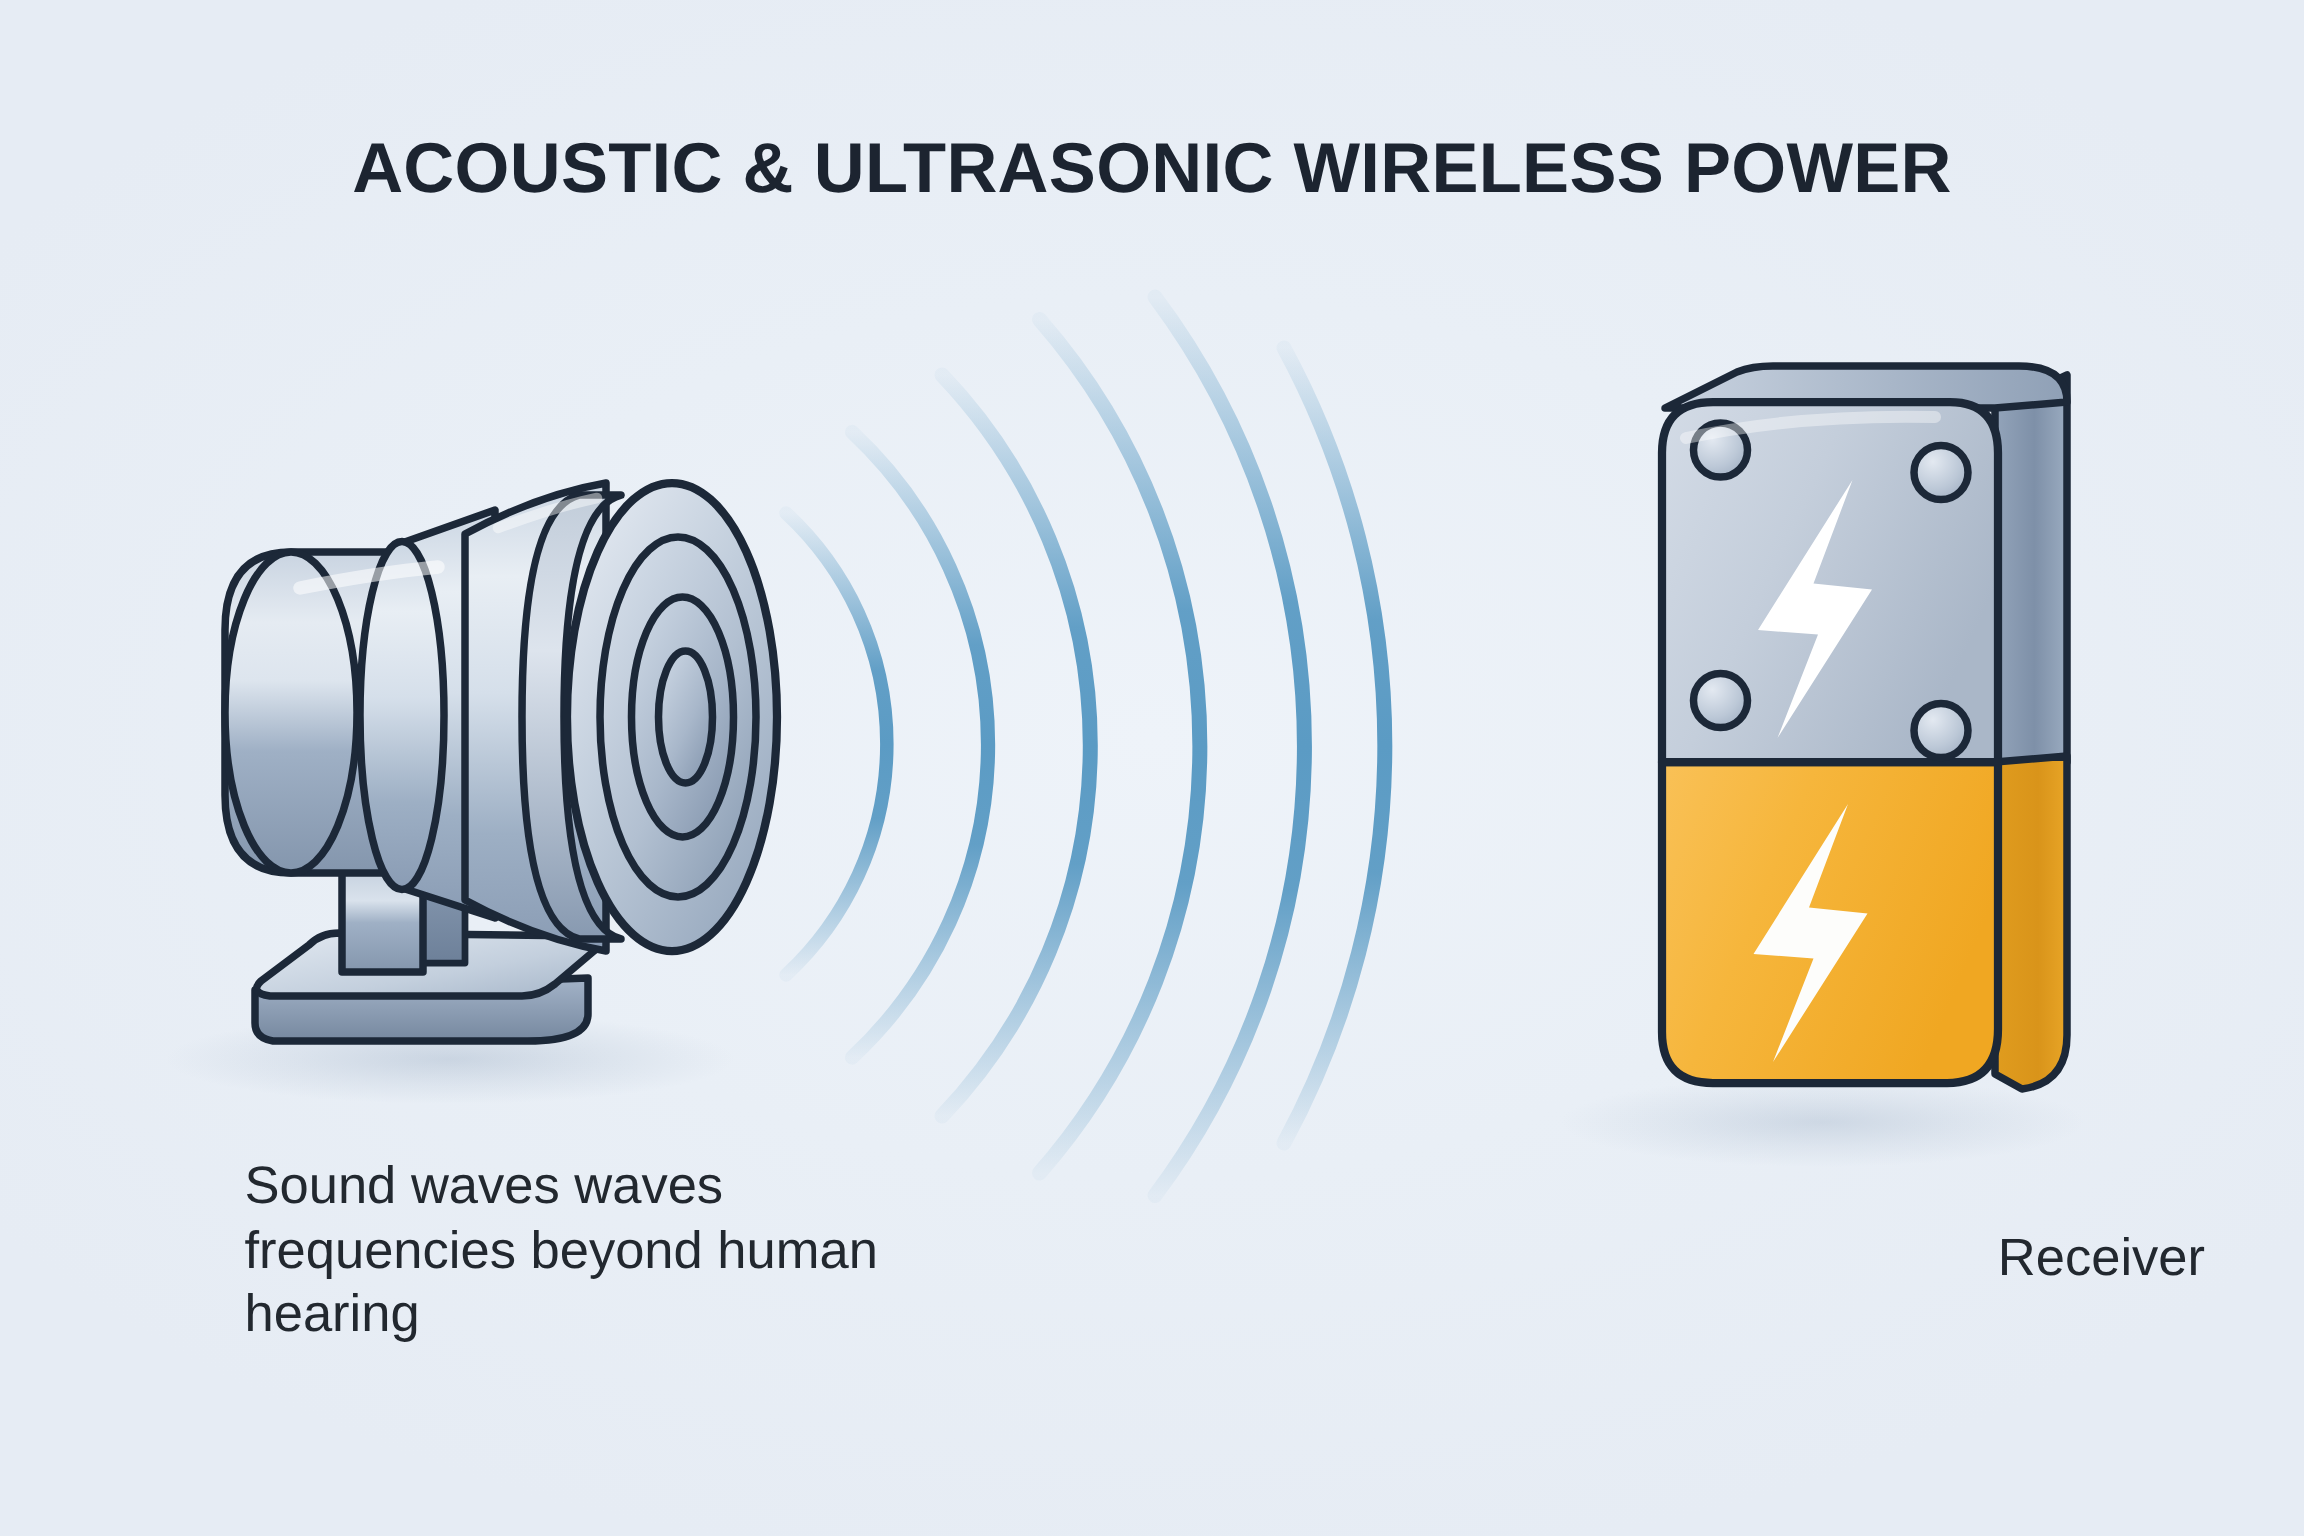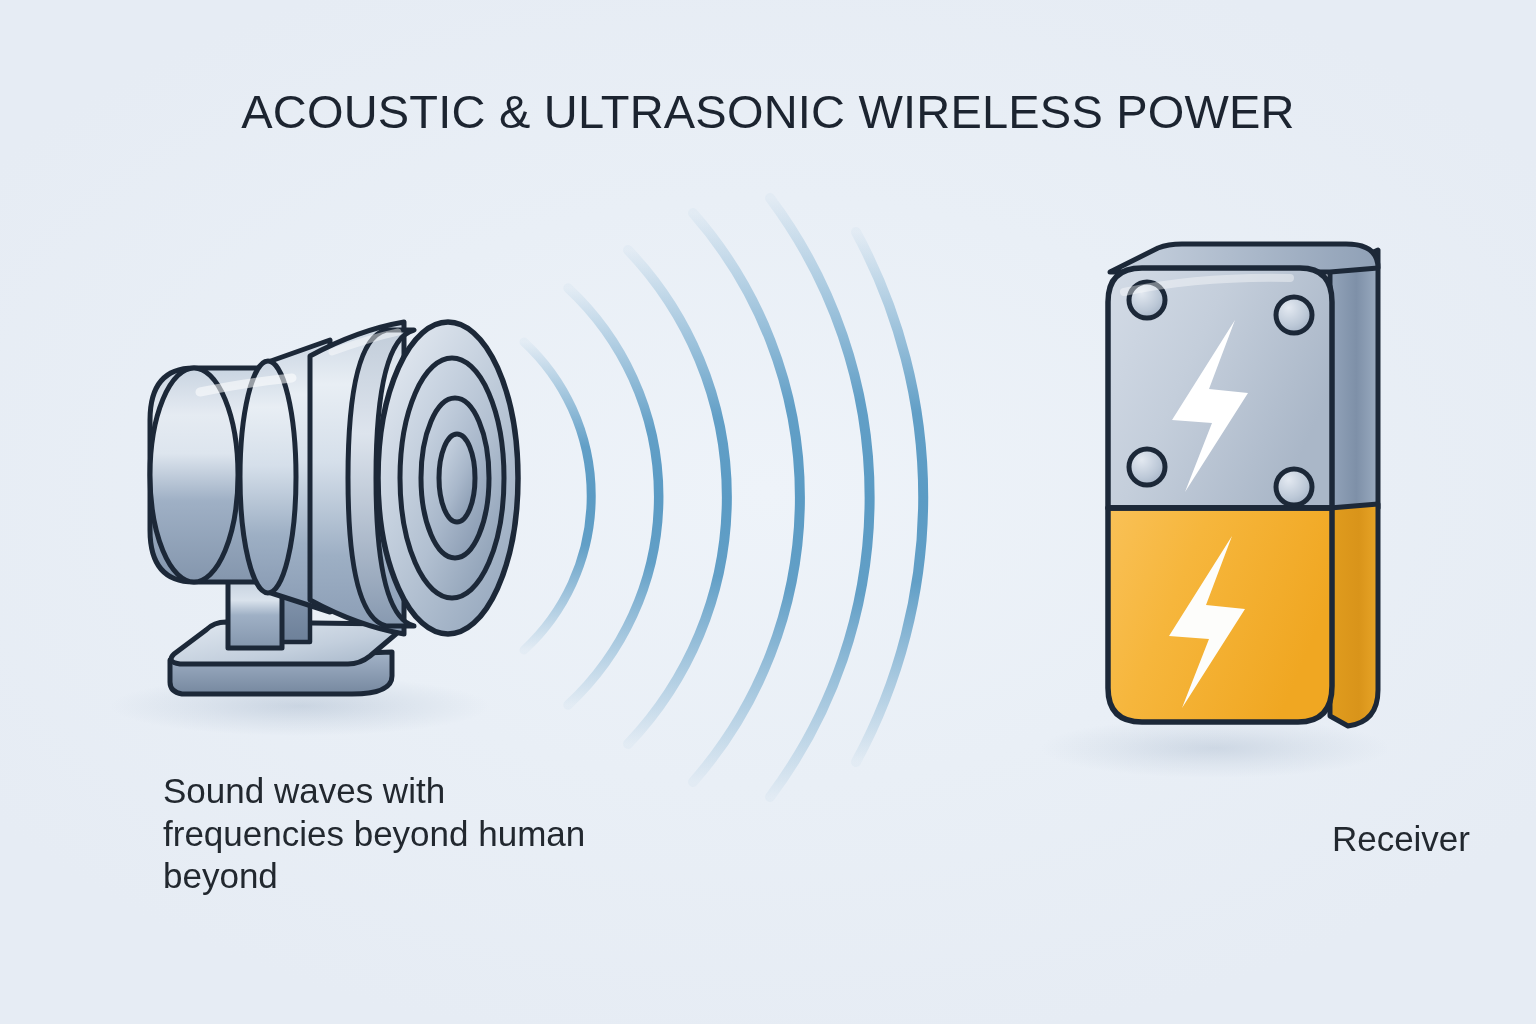--- a/index.html
+++ b/index.html
@@ -25,21 +25,21 @@
   }
 
   
   #title {
     position:absolute;
     top:84px;
     left:0;
     width:1536px;
     text-align:center;
     font-size:47px;
-    font-weight:normal;
+    font-weight:bold;
     letter-spacing:0.2px;
     color:#1c2430;
     white-space:nowrap;
   }
 
   
   .caption {
     position:absolute;
     font-size:35px;
     font-weight:normal;
@@ -253,17 +253,17 @@
       <path d="M 1235 320 L 1172 420 L 1212 423 L 1185 492 L 1248 393 L 1209 389 Z" fill="#ffffff"></path>
 
       <path d="M 1232 536 L 1169 636 L 1209 639 L 1182 708 L 1245 609 L 1206 605 Z" fill="#fdfdfb"></path>
 
       <path d="M 1124 292 Q 1200 276 1290 278" fill="none" stroke="#ffffff" stroke-opacity="0.40" stroke-width="8" stroke-linecap="round"></path>
     </g>
   </svg>
 
   <div id="title">ACOUSTIC &amp; ULTRASONIC WIRELESS POWER</div>
 
-  <div id="caption-left" class="caption">Sound waves with frequencies beyond human beyond</div>
+  <div id="caption-left" class="caption">Sound waves waves frequencies beyond human hearing</div>
 
   <div id="caption-right" class="caption">Receiver</div>
 
 </div>
 
 </body></html>

